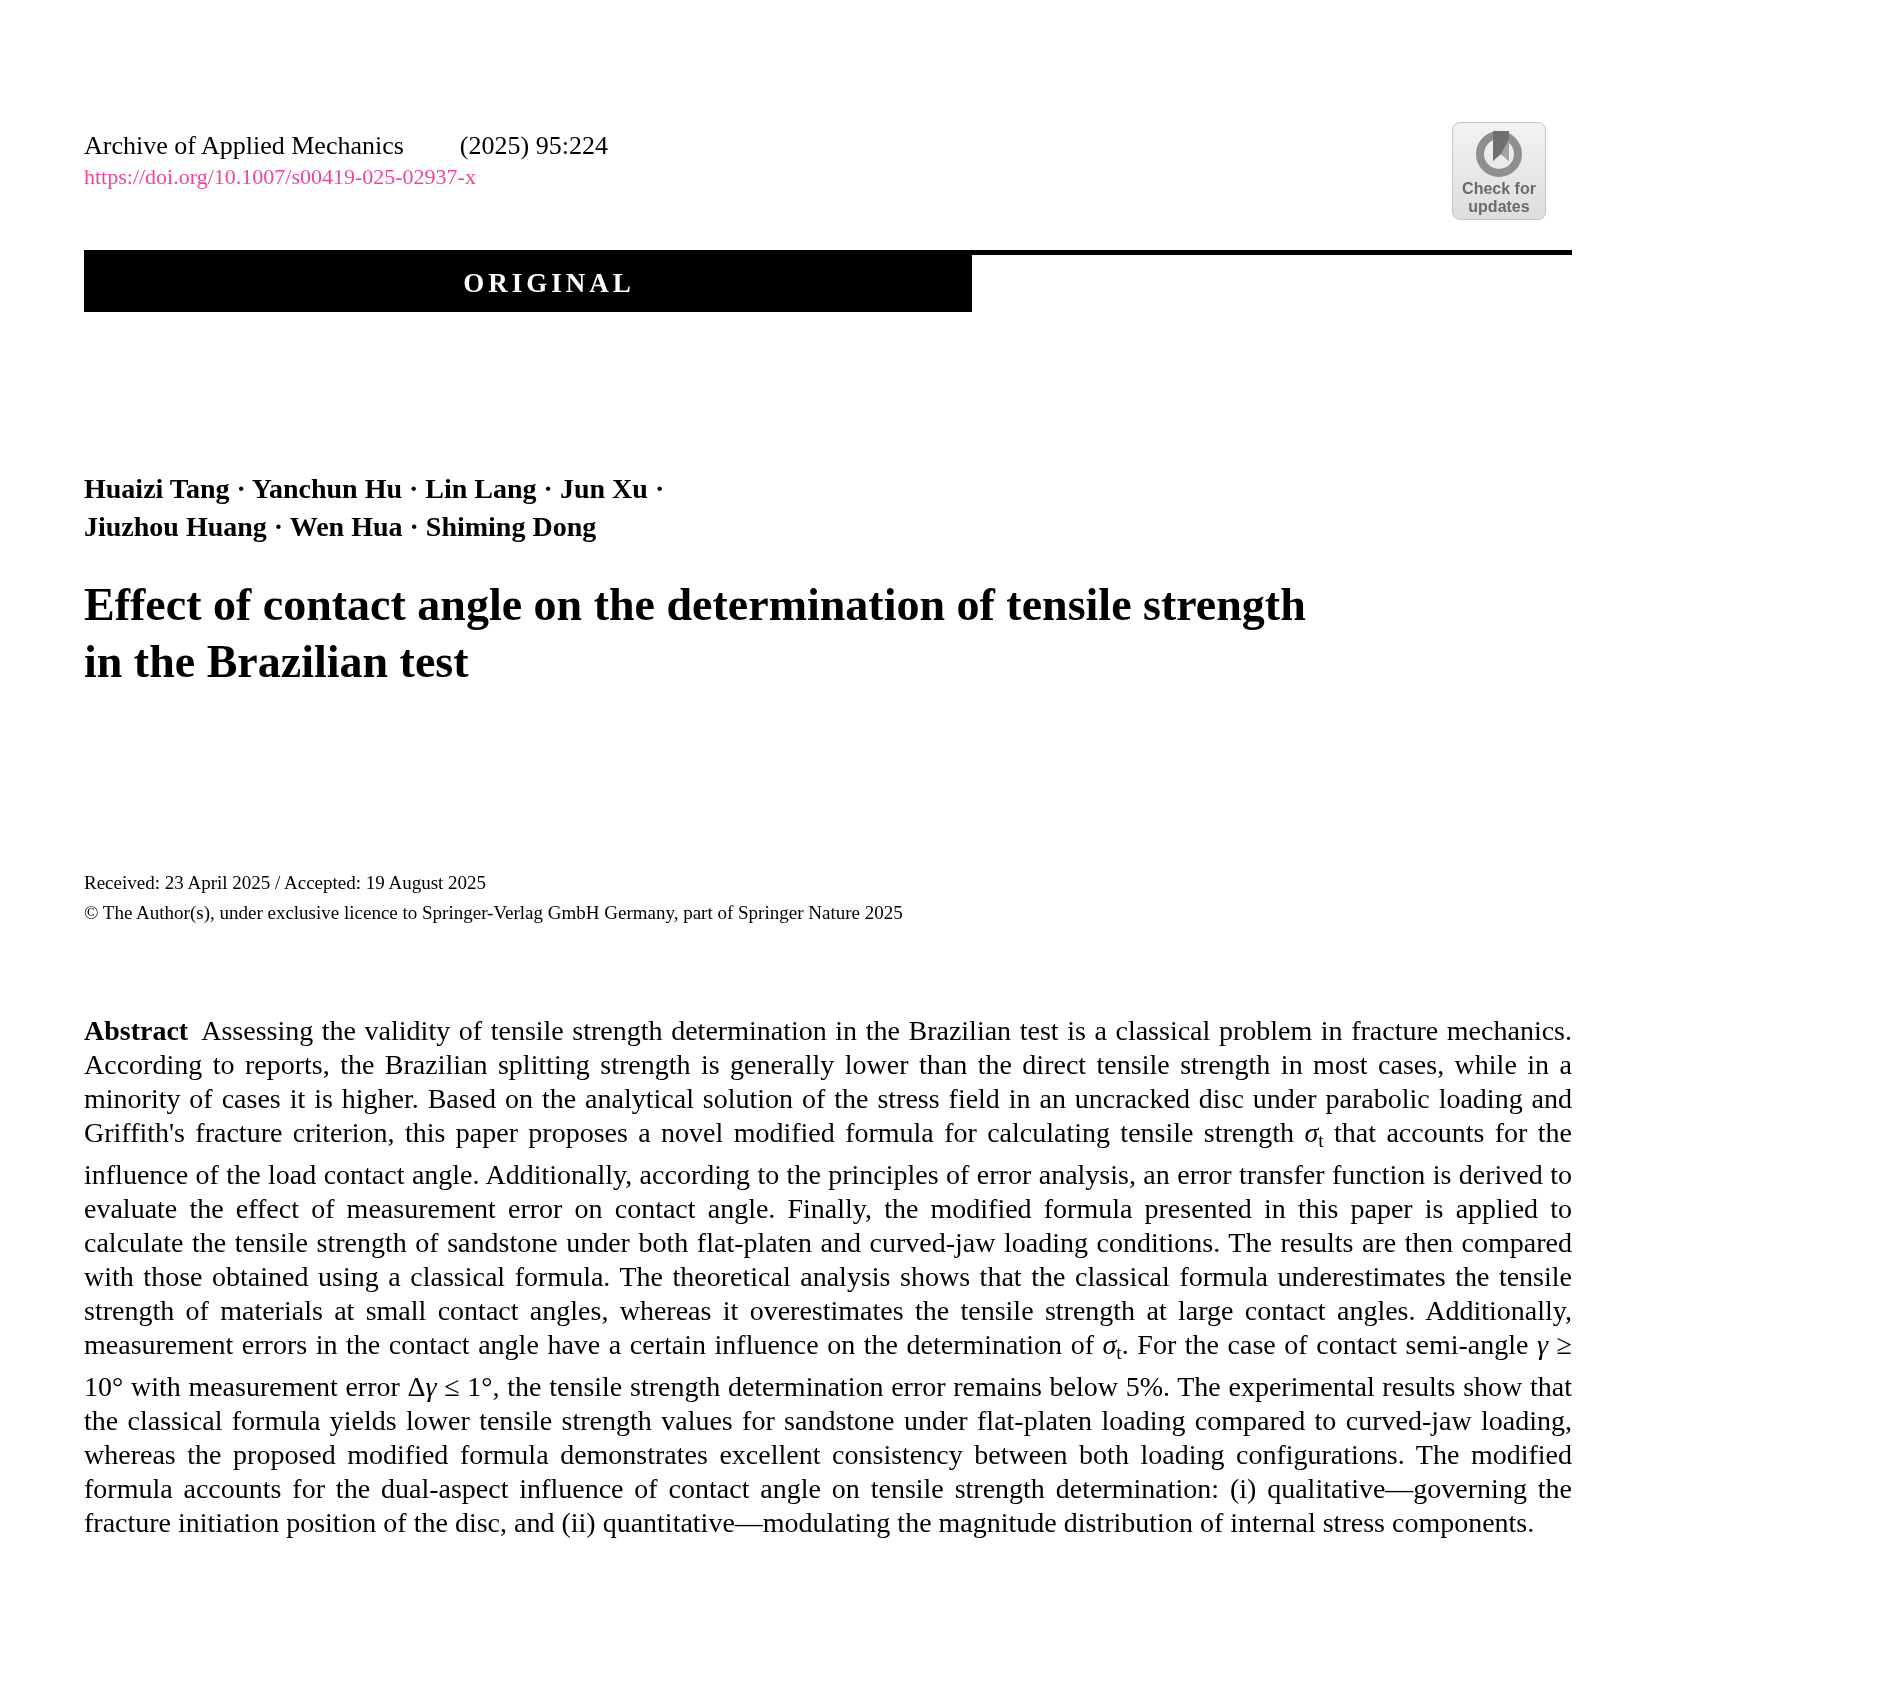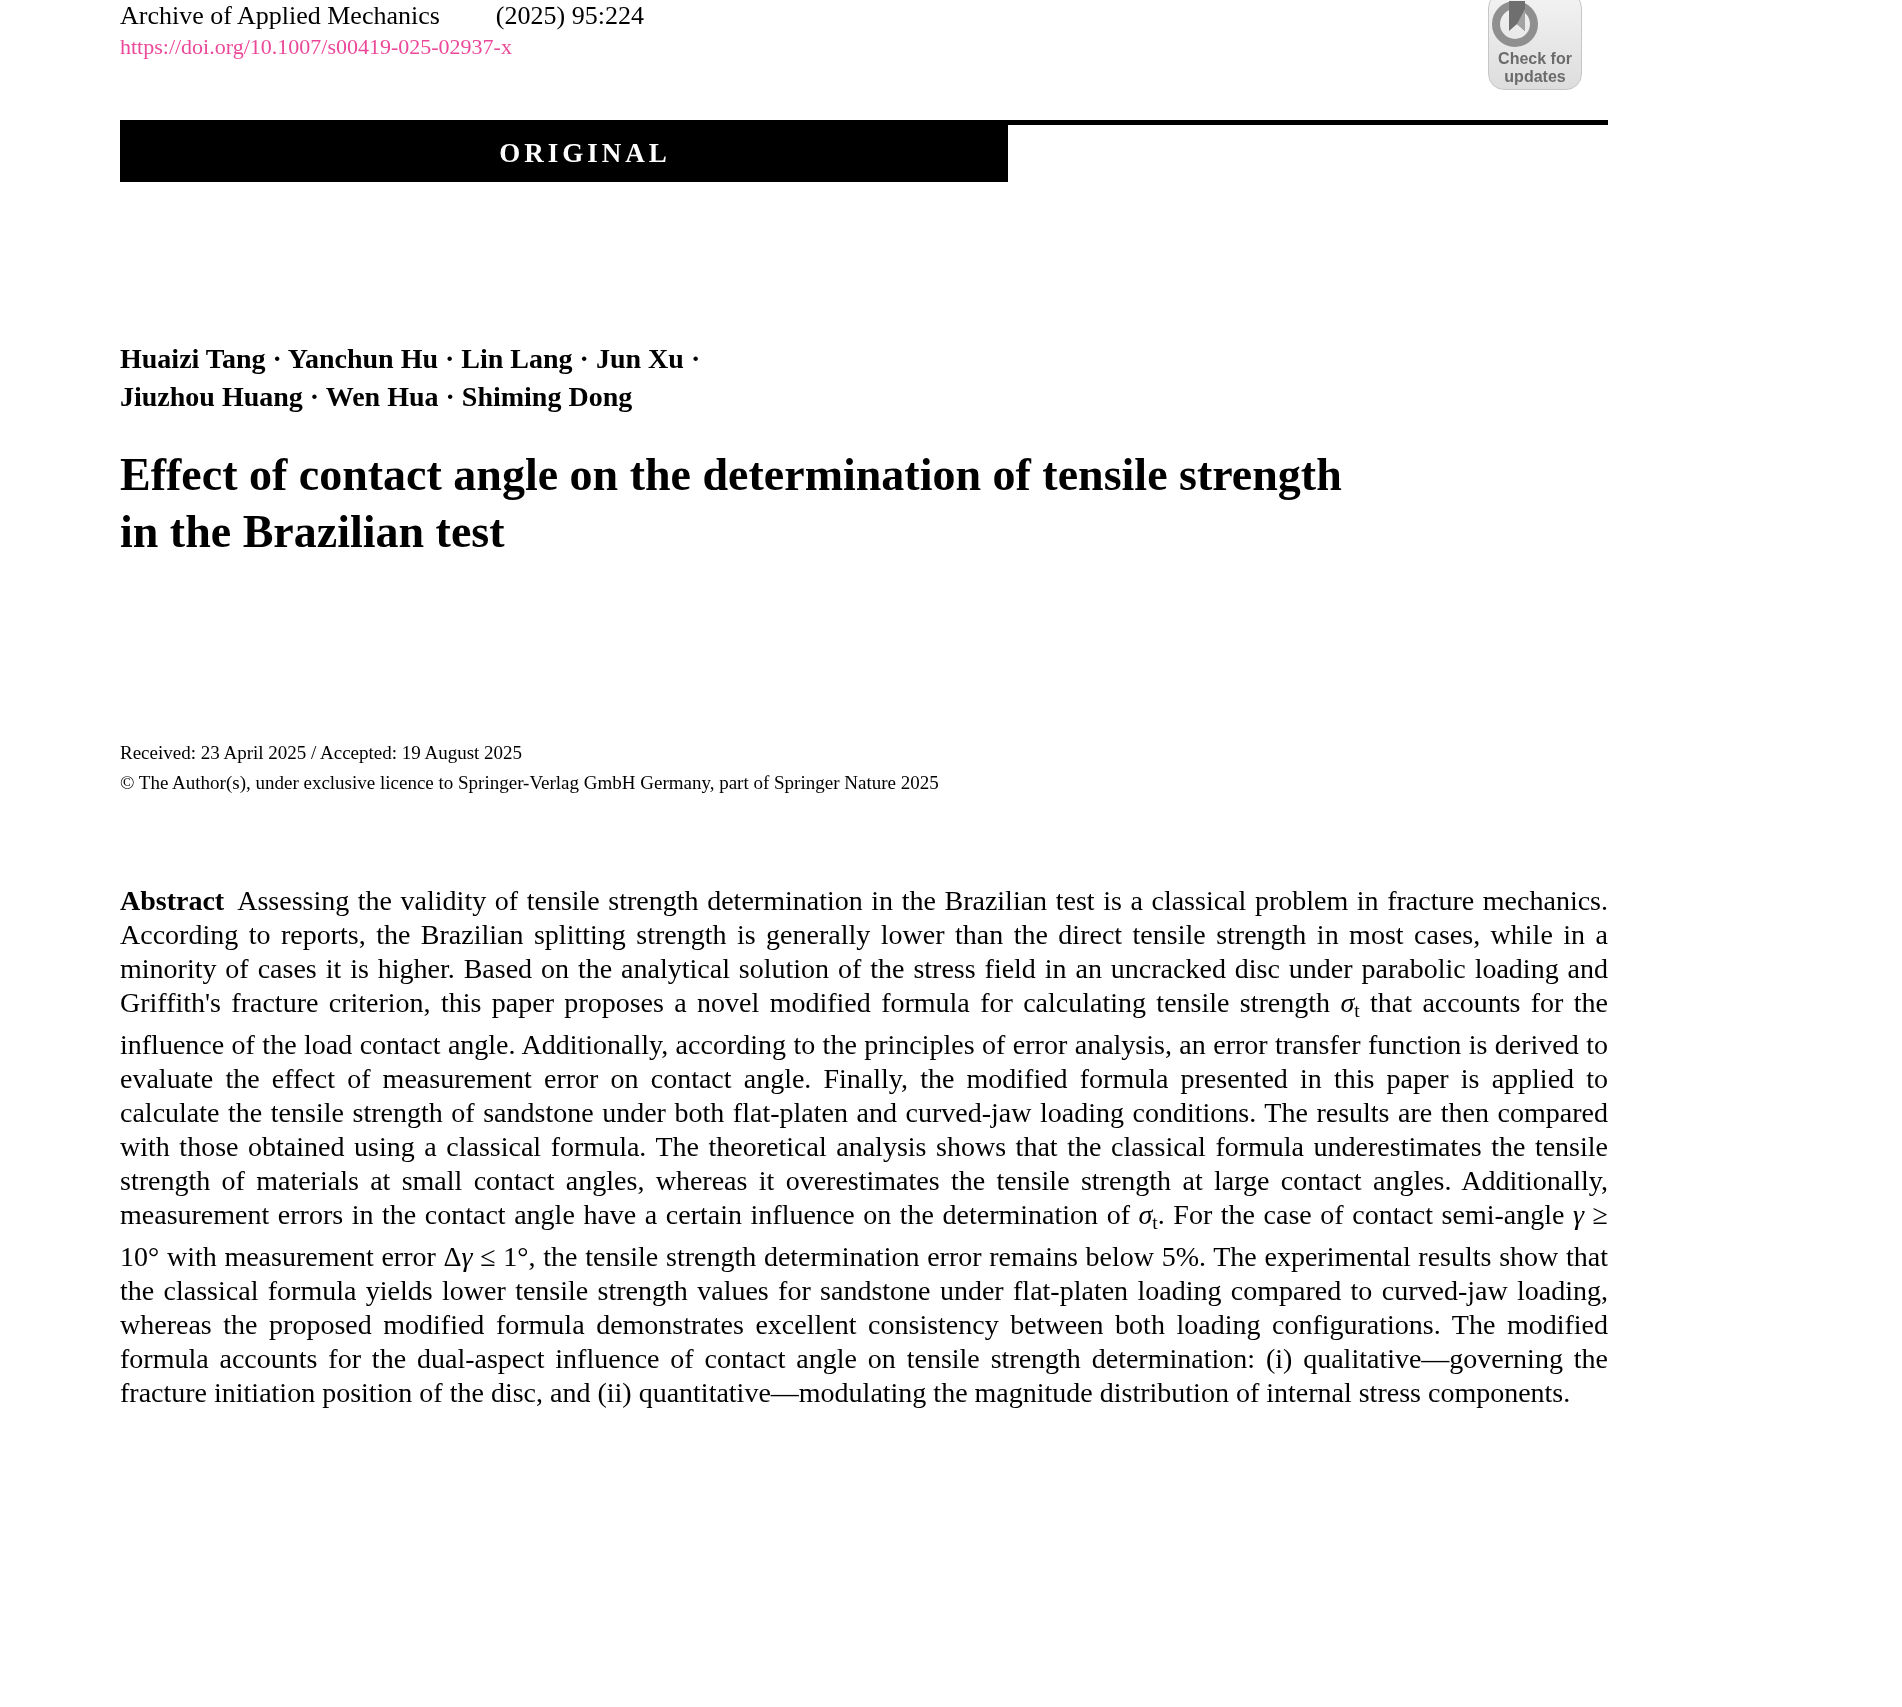--- a/index.html
+++ b/index.html
@@ -5,38 +5,39 @@
   html, body { margin: 0; padding: 0; }
   body {
     width: 1902px; height: 1707px;
     background: #ffffff;
     font-family: "Liberation Serif", "DejaVu Serif", serif;
     color: #000000;
     overflow: hidden;
   }
   .content {
     width: 1488px;
-    margin-left: 120px;
+    margin-left: 84px;
+    padding-top: 130px;
     position: relative;
   }
 
   
   .header { position: relative; height: 62px; }
   .journal-line { font-size: 26px; line-height: 31px; white-space: nowrap; }
   .vol { display: inline-block; margin-left: 56px; }
   .doi { font-size: 22px; line-height: 31px; color: #ec4899; text-decoration: none; display: inline-block; text-align: center; }
 
   
   .badge {
     position: absolute; top: -8px; right: 26px;
     width: 92px; height: 96px;
     background: linear-gradient(#f3f3f3, #dddddd);
     border: 1px solid #c6c6c6;
-    border-radius: 16px;
-    display: flex; flex-direction: column; justify-content: flex-start;
+    border-radius: 8px;
+    display: flex; flex-direction: column; align-items: center; justify-content: flex-start;
     cursor: pointer;
   }
   .badge svg { margin-top: 6px; }
   .badge-text {
     font-family: "Liberation Sans", "DejaVu Sans", sans-serif;
     font-size: 16px; font-weight: bold; line-height: 18px;
     color: #6b6b6b; text-align: center; margin-top: 1px;
   }
 
   

